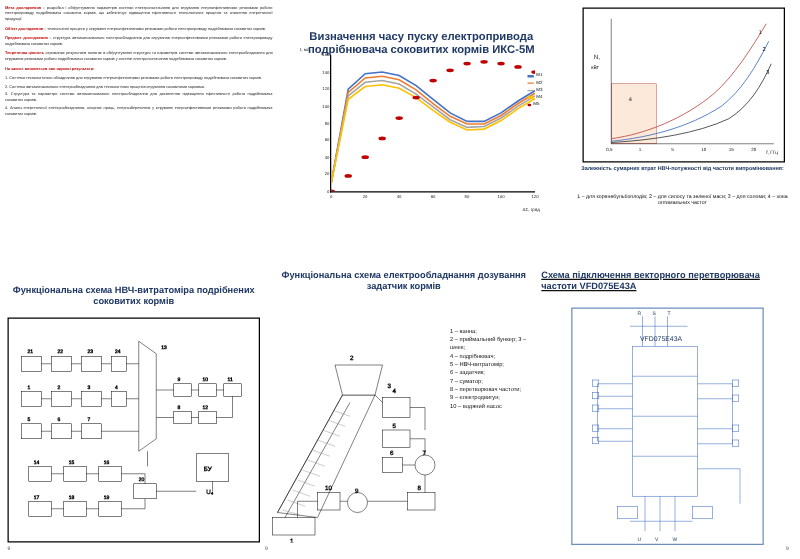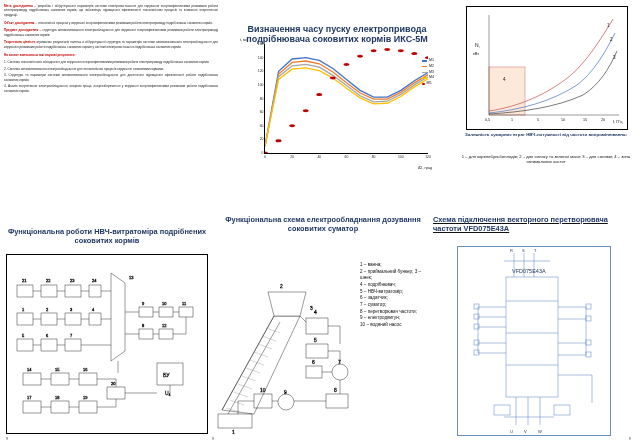--- a/index.html
+++ b/index.html
@@ -184,21 +184,21 @@
         <text x="116" y="114" font-size="3.6" fill="#111">15</text>
         <text x="134" y="114" font-size="3.6" fill="#111">20</text>
         <text x="146" y="116" font-size="3.8" fill="#111">f, ГГц</text>
       </svg>
     </div>
     <div id="nb-caption">Залежність сумарних втрат НВЧ-потужності від частоти випромінювання:</div>
     <div id="nb-legend">1 – для коренебульбоплодів; 2 – для силосу та зеленої маси; 3 – для соломи; 4 – зона оптимальних частот</div>
   </div>
 
   <div class="panel" id="fl-panel">
-    <div class="ttl" id="fl-title">Функціональна роботи НВЧ-витратоміра подрібнених соковитих кормів</div>
+    <div class="ttl" id="fl-title">Функціональна схема НВЧ-витратоміра подрібнених соковитих кормів</div>
     <div id="fl-box">
       <svg viewBox="0 0 200 178" style="width:200px;height:178px">
         <g class="thin">
 
           <rect x="10" y="30" width="16" height="12"></rect>
             <text x="15" y="27" font-size="4">21</text>
           <rect x="34" y="30" width="16" height="12"></rect>
             <text x="39" y="27" font-size="4">22</text>
           <rect x="58" y="30" width="16" height="12"></rect>
             <text x="63" y="27" font-size="4">23</text>
@@ -282,21 +282,21 @@
           <line x1="118" y1="138" x2="150" y2="138"></line>
             <line x1="163" y1="130" x2="163" y2="138"></line>
           <line x1="111" y1="106" x2="111" y2="118"></line>
         </g>
       </svg>
     </div>
     <div class="pagemark" style="left:2px;top:208px">9</div>
   </div>
 
   <div class="panel" id="fs-panel">
-    <div class="ttl" id="fs-title">Функціональна схема електрообладнання дозування соковитих суматор</div>
+    <div class="ttl" id="fs-title">Функціональна схема електрообладнання дозування задатчик кормів</div>
 
     <div id="fs-list">
       <div>1 – ванна;</div>
       <div>2 – приймальний бункер; 3 – шнек;</div>
       <div>4 – подрібнювач;</div>
       <div>5 – НВЧ-витратомір;</div>
       <div>6 – задатчик;</div>
       <div>7 – суматор;</div>
       <div>8 – перетворювач частоти;</div>
       <div>9 – електродвигун;</div>

